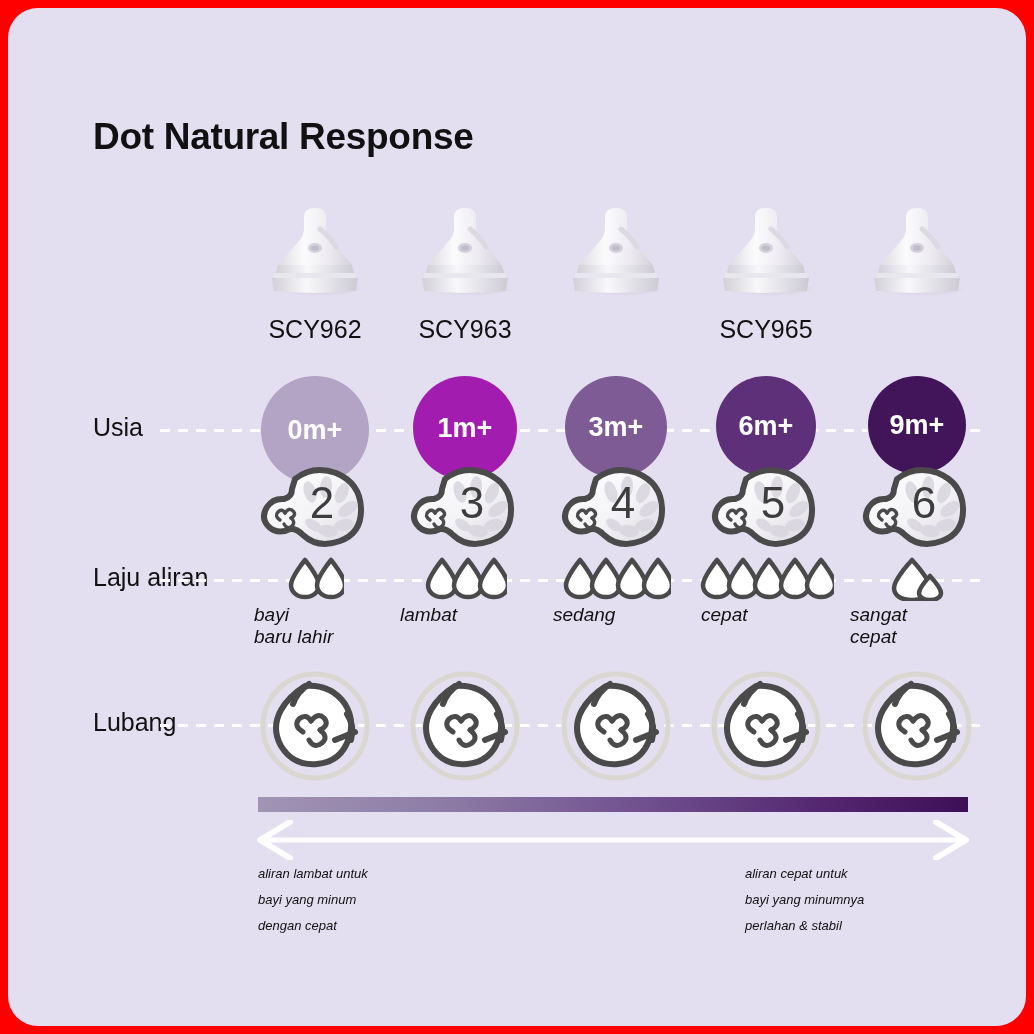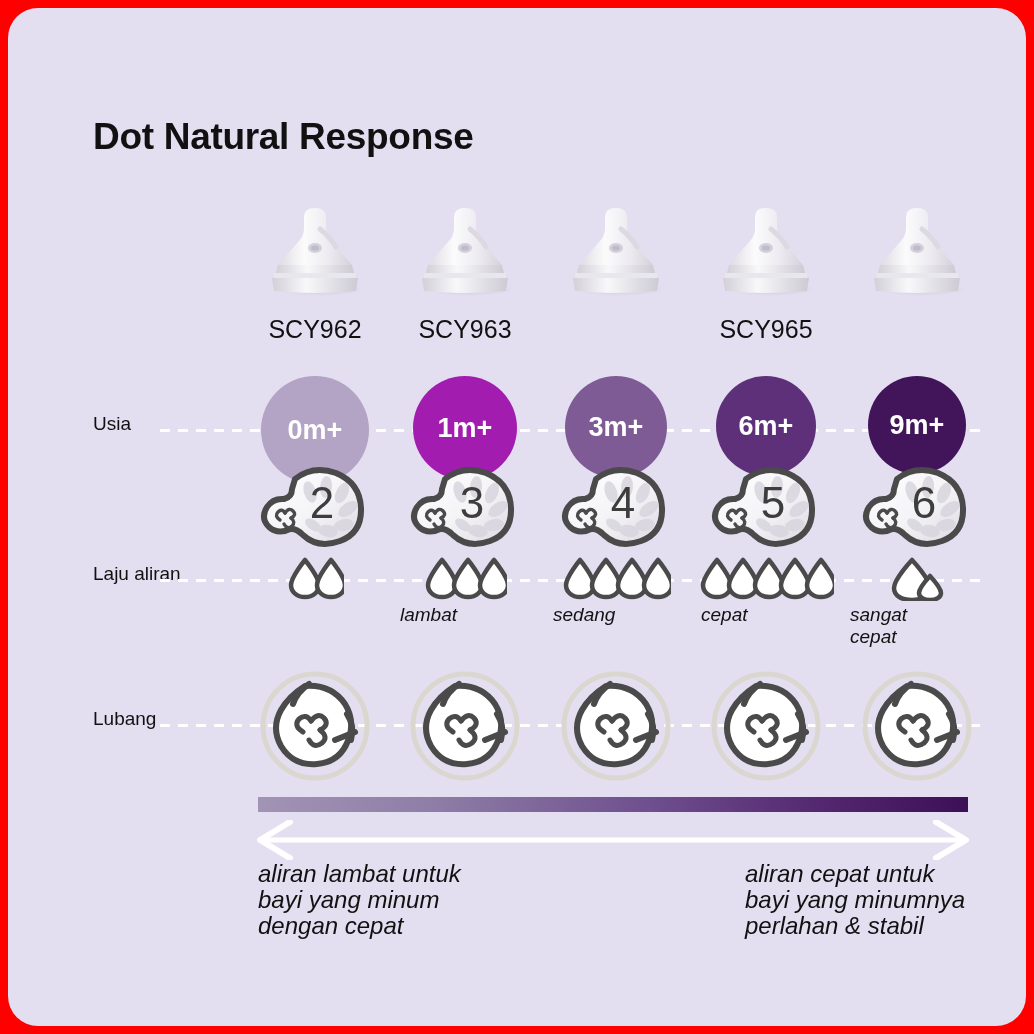--- a/index.html
+++ b/index.html
@@ -62,21 +62,21 @@
   }
   .fl0{padding-left:14px;} .fl1{padding-left:10px;} .fl2{padding-left:12px;}
   .fl3{padding-left:10px;} .fl4{padding-left:8px;}
 
   
   .hole{position:absolute;top:662px;left:50%;transform:translateX(-50%);}
 
   
   .rowlabel{
     position:absolute;left:85px;
-    font-size:19px;color:#111;white-space:nowrap;
+    font-size:25px;color:#111;white-space:nowrap;
   }
   #lbl-usia{top:405px;}
   #lbl-laju{top:555px;}
   #lbl-lubang{top:700px;}
 
   
   .dashline{
     position:absolute;left:152px;width:820px;height:3px;
     background-image:repeating-linear-gradient(to right,#ffffff 0 10px,transparent 10px 18px);
   }
@@ -87,21 +87,21 @@
   
   #gradbar{
     position:absolute;left:250px;top:789px;width:710px;height:15px;
     background:linear-gradient(to right,#a294b5 0%,#8e7da6 25%,#6f4f8e 55%,#53266f 80%,#3c0f56 100%);
   }
   
   #arrow{position:absolute;left:242px;top:812px;width:726px;height:40px;}
 
   
   .caption{
-    position:absolute;font-size:24px;font-style:italic;color:#111;
+    position:absolute;font-size:13px;font-style:italic;color:#111;
     line-height:26px;white-space:pre-line;
   }
   #cap-left{left:250px;top:853px;}
   #cap-right{left:737px;top:853px;}
 </style>
 </head>
 <body>
 
 <div id="canvas">
 
@@ -175,20 +175,24 @@
       <path d="M29 50 q4 -6 8 -2 q4 4 -2 7"></path>
       <path d="M35 55 q5 4 1 8 q-5 4 -8 -2"></path>
     </g>
     <text x="66" y="55" font-family="'Liberation Sans',sans-serif" font-size="44" fill="#3d3d3d" text-anchor="middle">2</text>
   </svg>
      <div class="drops">
           <svg width="58" height="44" viewBox="0 0 58 44">
             <path d="M19 3 C19 3 33 20 33 28 C33 35 27 40 19 40 C11 40 5 35 5 28 C5 20 19 3 19 3 Z" fill="#ffffff" stroke="#4a4a4a" stroke-width="4.5" stroke-linejoin="round"></path>
             <path d="M45 3 C45 3 59 20 59 28 C59 35 53 40 45 40 C37 40 31 35 31 28 C31 20 45 3 45 3 Z" fill="#ffffff" stroke="#4a4a4a" stroke-width="4.5" stroke-linejoin="round"></path>
           </svg>
+        </div>
+     <div class="flow-label fl0">
+          <div>bayi</div>
+          <div>baru lahir</div>
         </div>
      <div class="hole"><svg width="112" height="112" viewBox="0 0 112 112">
     <circle cx="56" cy="56" r="52" fill="none" stroke="#d9d7d0" stroke-width="5"></circle>
     <path d="M46 16 Q72 14 86 34 Q96 50 90 68 Q82 92 58 94 Q34 96 22 76 Q12 58 22 40 Q30 26 46 16 Z" fill="#ffffff" stroke="#4a4a4a" stroke-width="6" stroke-linejoin="round"></path>
     <path d="M50 14 Q38 22 34 34" stroke="#4a4a4a" stroke-width="6" fill="none" stroke-linecap="round"></path>
     <path d="M88 44 Q96 56 92 70" stroke="#4a4a4a" stroke-width="6" fill="none" stroke-linecap="round"></path>
     <path d="M76 70 L96 62" stroke="#4a4a4a" stroke-width="6" fill="none" stroke-linecap="round"></path>
     <g stroke="#4a4a4a" stroke-width="5" fill="none" stroke-linecap="round">
       <path d="M44 62 q-10 -6 -4 -13 q7 -6 12 2"></path>
       <path d="M52 51 q7 -9 13 -3 q6 7 -4 12"></path>

